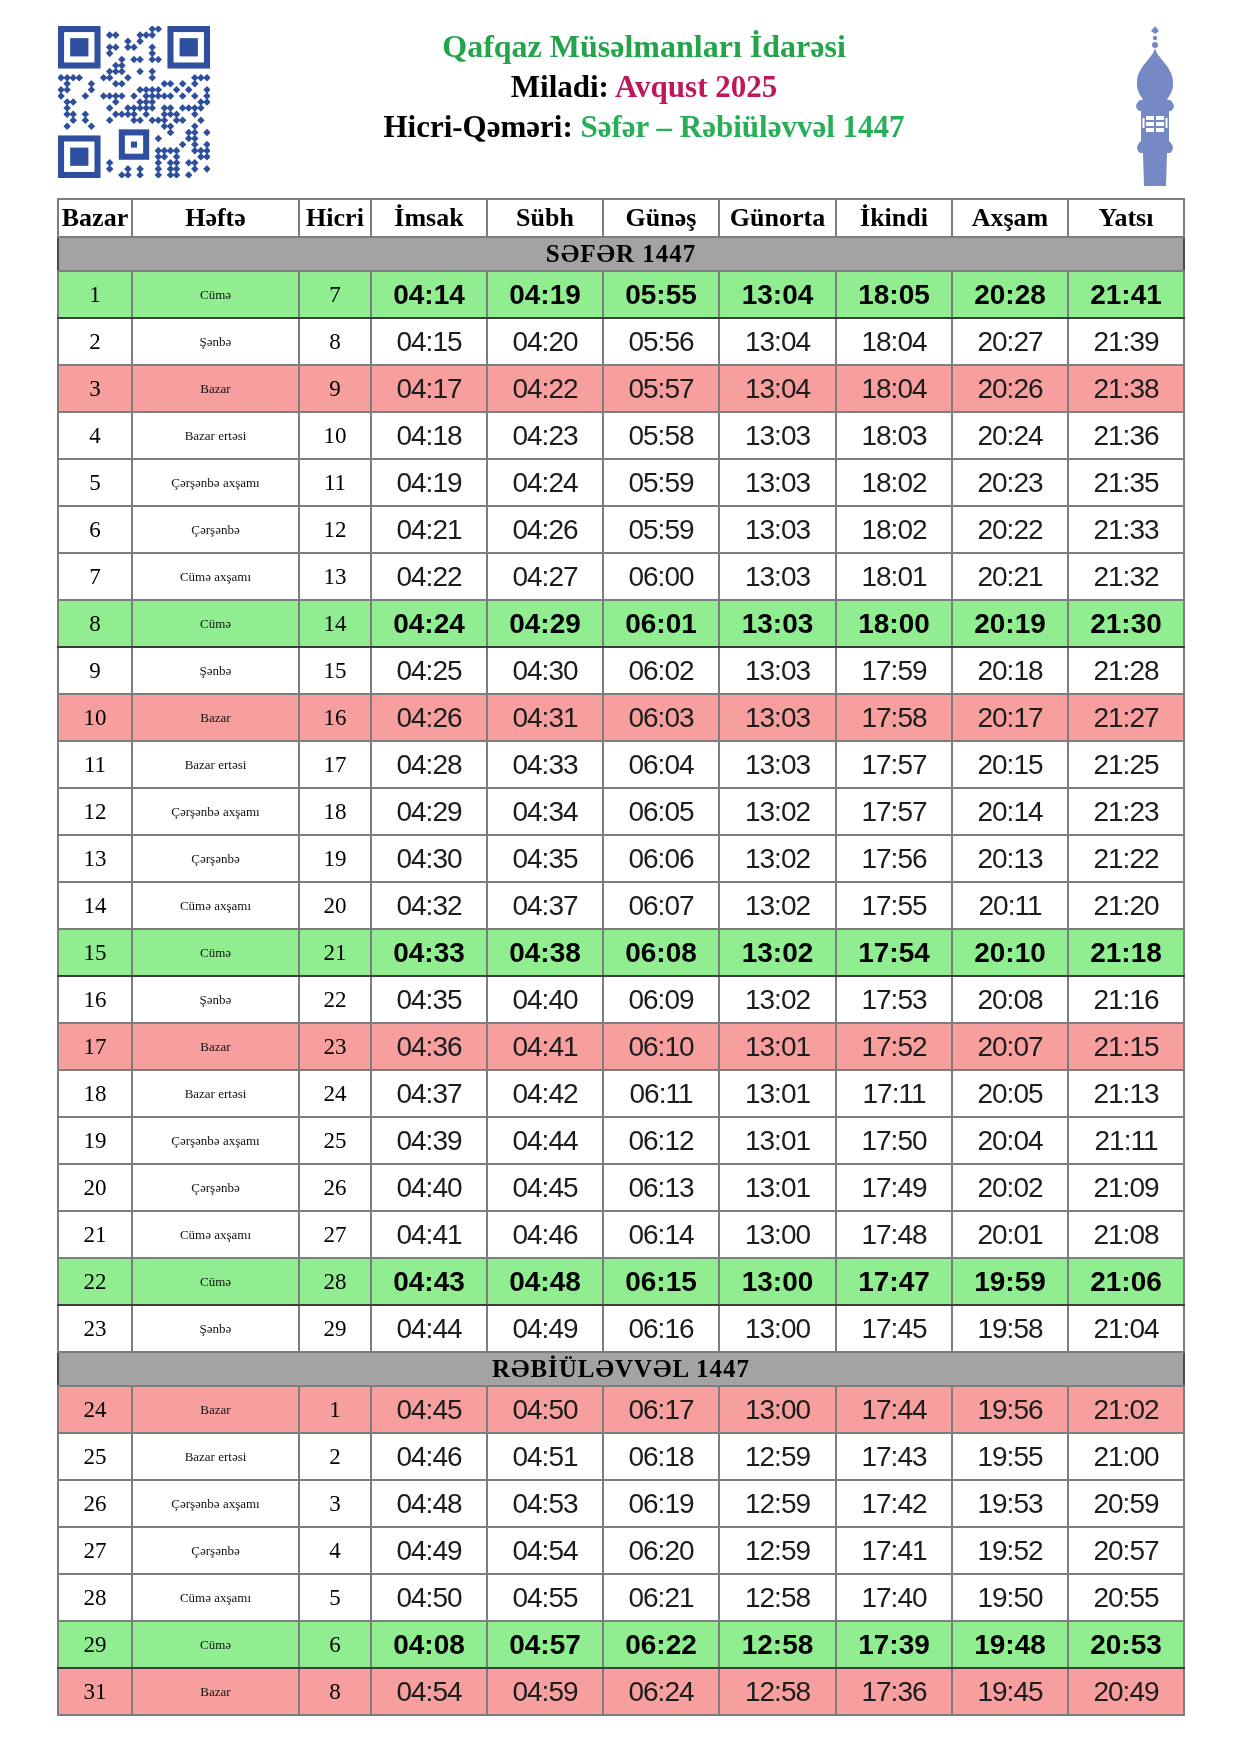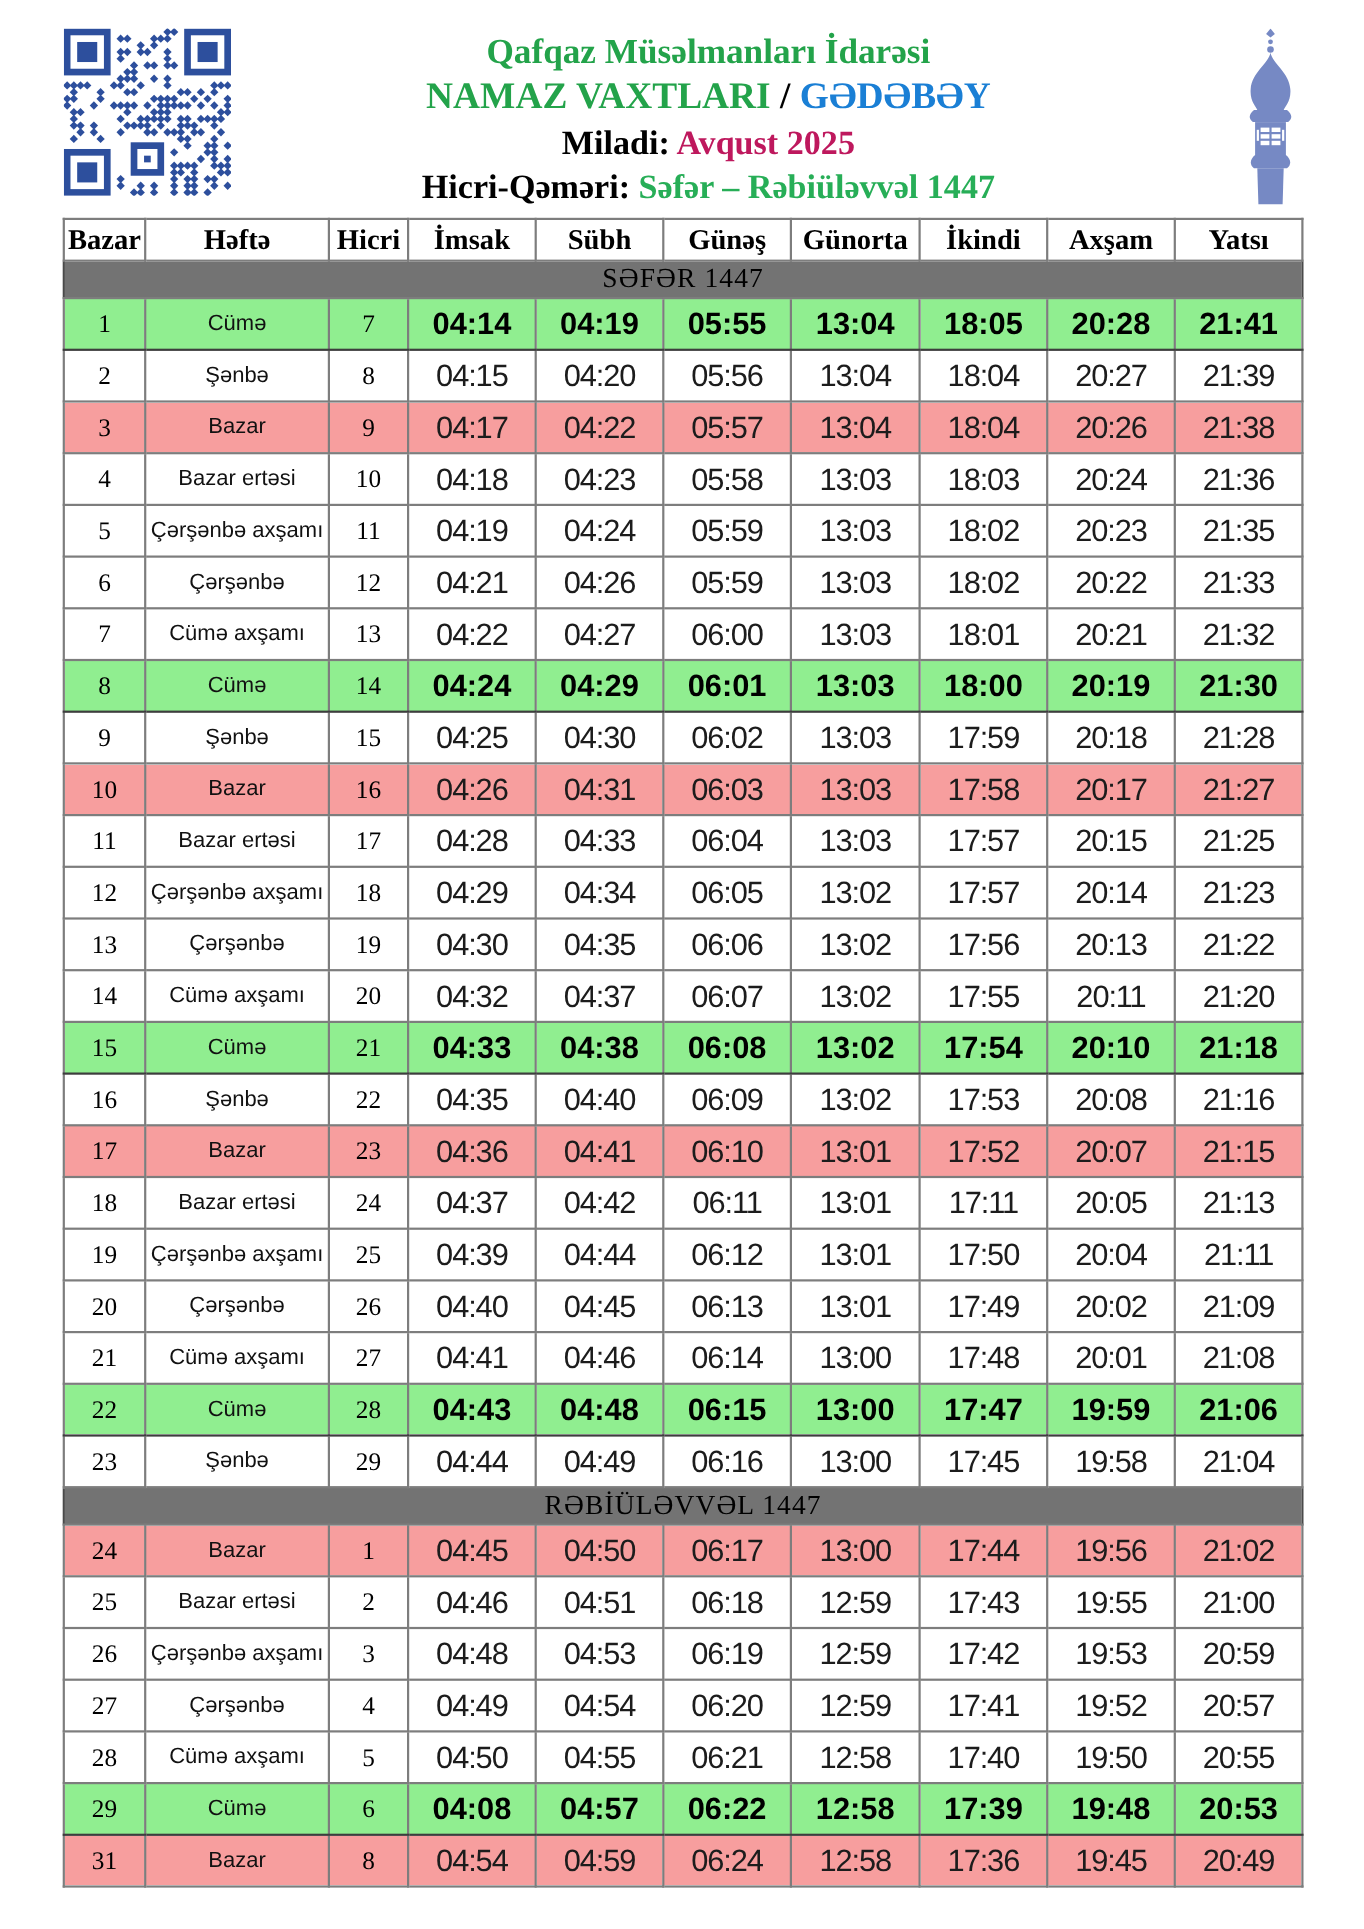--- a/index.html
+++ b/index.html
@@ -40,36 +40,36 @@
   }
   table.ptable { border:2px solid #4a4a4a; }
 
   thead th {
     height:36px; background:#ffffff;
     font-family:"Liberation Serif", serif;
     font-weight:bold; font-size:26px; color:#000;
     border-bottom:2px solid #4a4a4a;
   }
   tr.section td {
-    height:32px; background:#737373;
+    height:32px; background:#a3a3a3;
     font-family:"Liberation Serif", serif;
-    font-weight:normal; font-size:25px; letter-spacing:1px; color:#000;
+    font-weight:bold; font-size:25px; letter-spacing:1px; color:#000;
     border-left:2px solid #4a4a4a; border-right:2px solid #4a4a4a;
   }
   tbody tr.day-row td { height:45px; background:#ffffff; }
   tbody tr.hl-green td { background:#90ee90; border-top-color:#3d3d3d; border-bottom-color:#3d3d3d; }
   tbody tr.hl-red td   { background:#f79e9e; }
 
   td.c-miladi, td.c-hicri {
     font-family:"Liberation Serif", serif;
     font-size:23px; color:#000;
   }
   td.c-hefte {
-    font-family:Liberation Sans, sans-serif;
-    font-size:20px; color:#111;
+    font-family:Liberation Serif, serif;
+    font-size:13px; color:#111;
   }
   td.c-time {
     font-family:"Liberation Sans", sans-serif;
     font-size:28px; color:#1c1c1c; letter-spacing:-1px;
   }
   tr.hl-green td.c-time { font-weight:bold; color:#000; letter-spacing:0; }
 
   
   .footer {
     position:absolute; right:57px; top:1788px;
@@ -285,25 +285,20 @@
         <rect x="16.5" y="92" width="2" height="10"></rect>
         <rect x="39.5" y="92" width="2" height="10"></rect>
       </g>
     </svg>
   </div>
 
   <div class="titles">
     <div class="line t-org">
       <span style="color:#23a34a">Qafqaz Müsəlmanları İdarəsi</span>
     </div>
-    <div class="line t-main">
-      <span style="color:#23a34a">NAMAZ VAXTLARI</span>
-      <span style="color:#000000">/</span>
-      <span style="color:#1a7fd5">GƏDƏBƏY</span>
-    </div>
     <div class="line t-mil">
       <span style="color:#000000">Miladi:</span>
       <span style="color:#be185d">Avqust 2025</span>
     </div>
     <div class="line t-hic">
       <span style="color:#000000">Hicri-Qəməri:</span>
       <span style="color:#27ae57">Səfər – Rəbiüləvvəl 1447</span>
     </div>
   </div>
 

